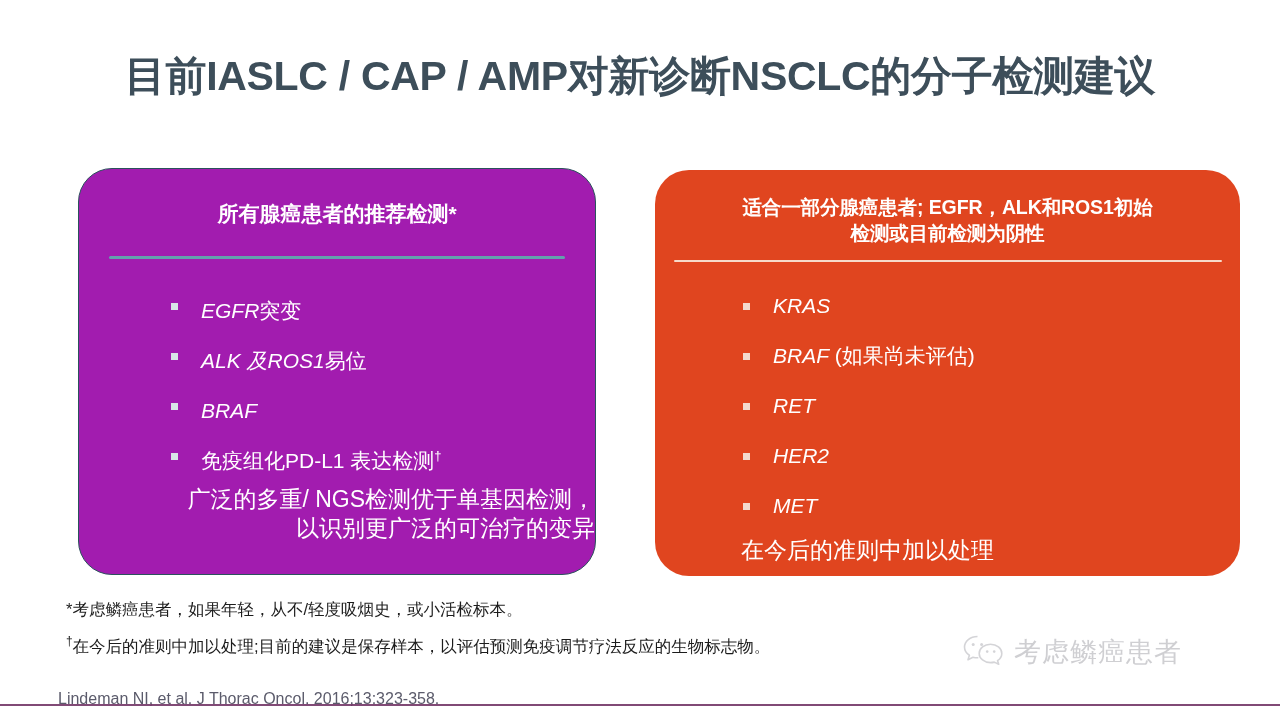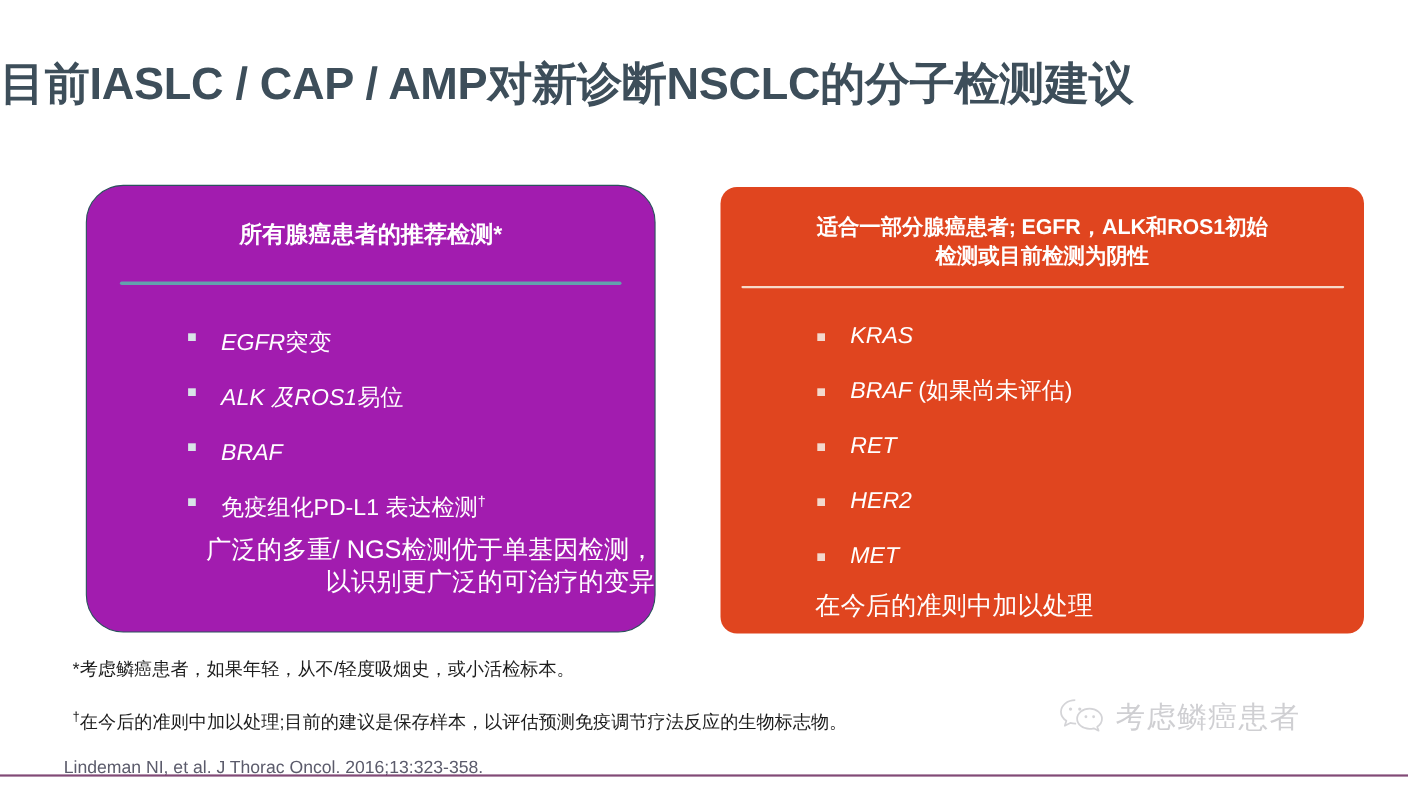--- a/index.html
+++ b/index.html
@@ -17,21 +17,21 @@
     color: #3d4e5a;
     -webkit-font-smoothing: antialiased;
   }
 
   
   .slide-title {
     position: absolute;
     left: 0;
     top: 53px;
     width: 1280px;
-    text-align: left;
+    text-align: center;
     font-size: 41px;
     font-weight: bold;
     letter-spacing: -0.3px;
     color: #3d4e5a;
     line-height: 1.15;
     white-space: nowrap;
   }
 
   
   .panel {
@@ -48,21 +48,20 @@
     height: 407px;
     background: #a21caf;
     border: 1px solid #2a525c;
   }
   .panel-right {
     left: 655px;
     top: 170px;
     width: 585px;
     height: 406px;
     background: #e0451f;
-    border-radius: 15px;
   }
 
   .panel-head {
     text-align: center;
     font-weight: bold;
     color: #ffffff;
     line-height: 1.32;
   }
   .panel-left .panel-head {
     font-size: 21px;
@@ -162,21 +161,21 @@
     left: 66px;
     top: 600px;
     width: 1180px;
   }
   .footnote {
     font-size: 16.5px;
     color: #1c1c1c;
     line-height: 1.2;
     white-space: nowrap;
   }
-  .footnote-1 { margin-bottom: 24px; }
+  .footnote-1 { margin-bottom: 14px; }
   .fn-sup {
     font-size: 0.72em;
     vertical-align: super;
   }
 
   
   .citation {
     position: absolute;
     left: 58px;
     top: 690px;

